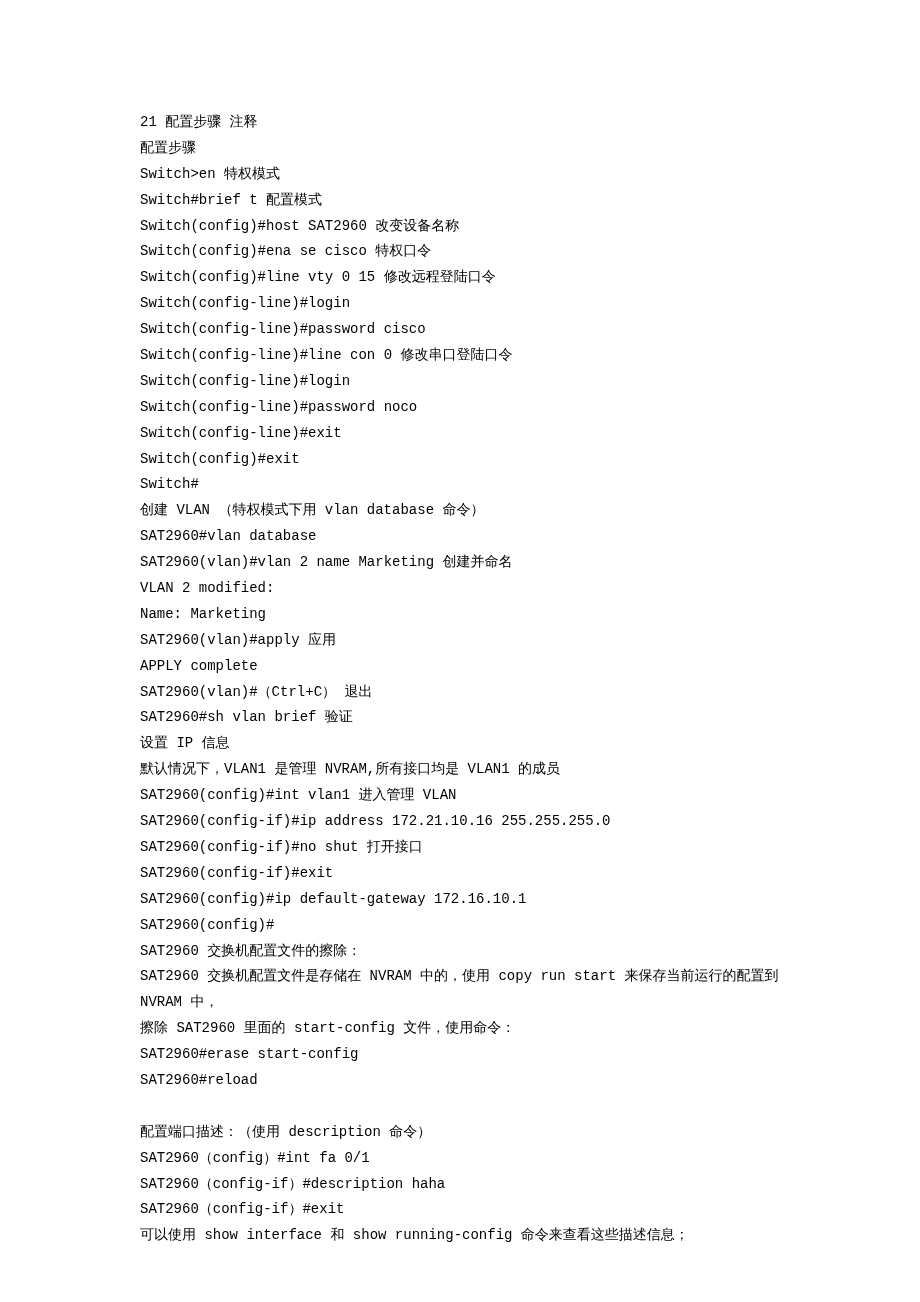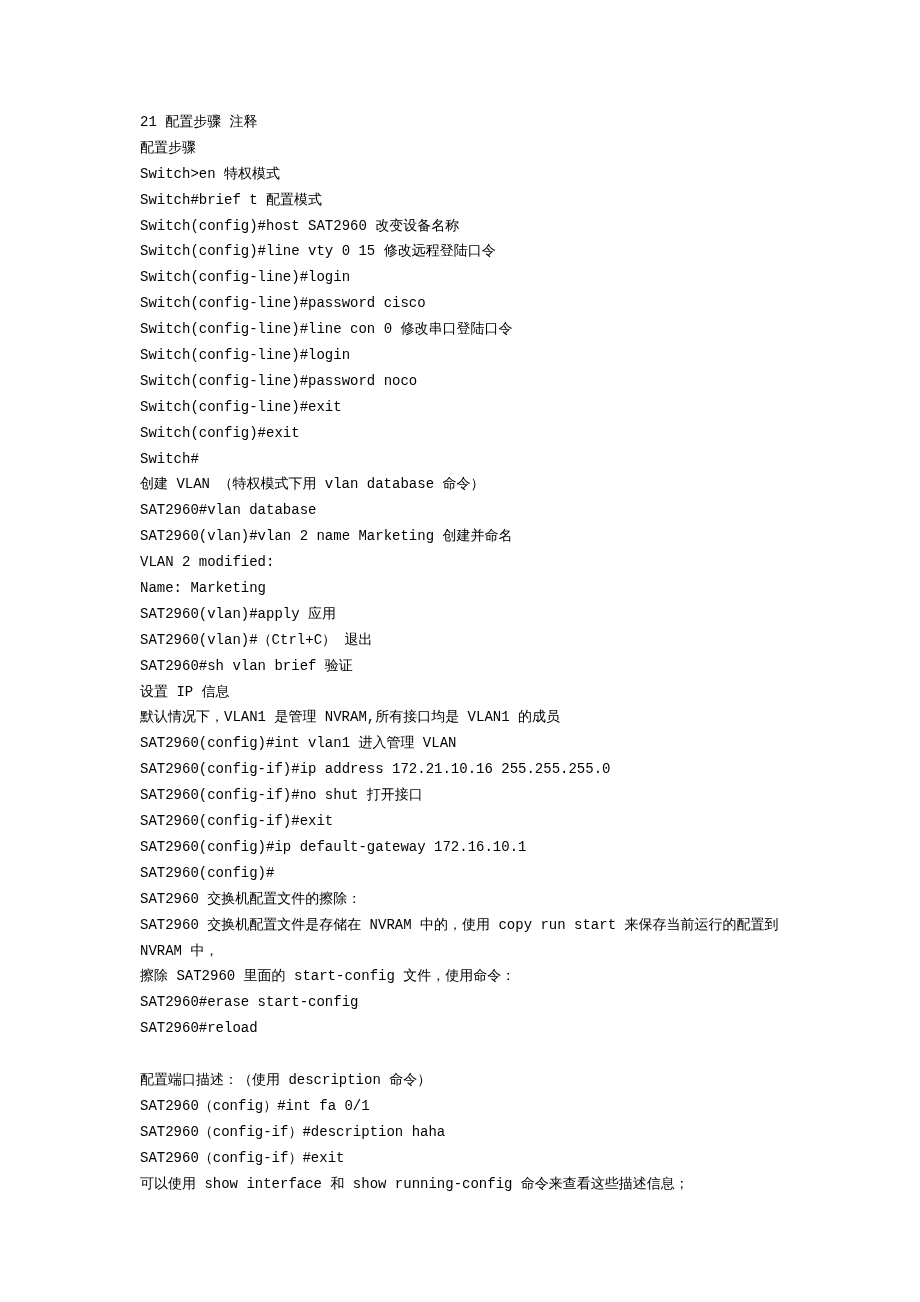--- a/index.html
+++ b/index.html
@@ -29,35 +29,37 @@
 </head>
 <body>
 
 <div class="page">
   <div>
     <span class="line">21 配置步骤 注释</span>
     <span class="line">配置步骤</span>
     <span class="line">Switch&gt;en 特权模式</span>
     <span class="line">Switch#brief t 配置模式</span>
     <span class="line">Switch(config)#host SAT2960 改变设备名称</span>
+    <span class="line">Switch(config)#ena se cisco 特权口令</span>
     <span class="line">Switch(config)#line vty 0 15 修改远程登陆口令</span>
     <span class="line">Switch(config-line)#login</span>
     <span class="line">Switch(config-line)#password cisco</span>
     <span class="line">Switch(config-line)#line con 0 修改串口登陆口令</span>
     <span class="line">Switch(config-line)#login</span>
     <span class="line">Switch(config-line)#password noco</span>
     <span class="line">Switch(config-line)#exit</span>
     <span class="line">Switch(config)#exit</span>
     <span class="line">Switch#</span>
     <span class="line">创建 VLAN （特权模式下用 vlan database 命令）</span>
     <span class="line">SAT2960#vlan database</span>
     <span class="line">SAT2960(vlan)#vlan 2 name Marketing 创建并命名</span>
     <span class="line">VLAN 2 modified:</span>
     <span class="line">Name: Marketing</span>
     <span class="line">SAT2960(vlan)#apply 应用</span>
+    <span class="line">APPLY complete</span>
     <span class="line">SAT2960(vlan)#（Ctrl+C） 退出</span>
     <span class="line">SAT2960#sh vlan brief 验证</span>
     <span class="line">设置 IP 信息</span>
     <span class="line">默认情况下，VLAN1 是管理 NVRAM,所有接口均是 VLAN1 的成员</span>
     <span class="line">SAT2960(config)#int vlan1 进入管理 VLAN</span>
     <span class="line">SAT2960(config-if)#ip address 172.21.10.16 255.255.255.0</span>
     <span class="line">SAT2960(config-if)#no shut 打开接口</span>
     <span class="line">SAT2960(config-if)#exit</span>
     <span class="line">SAT2960(config)#ip default-gateway 172.16.10.1</span>
     <span class="line">SAT2960(config)#</span>

